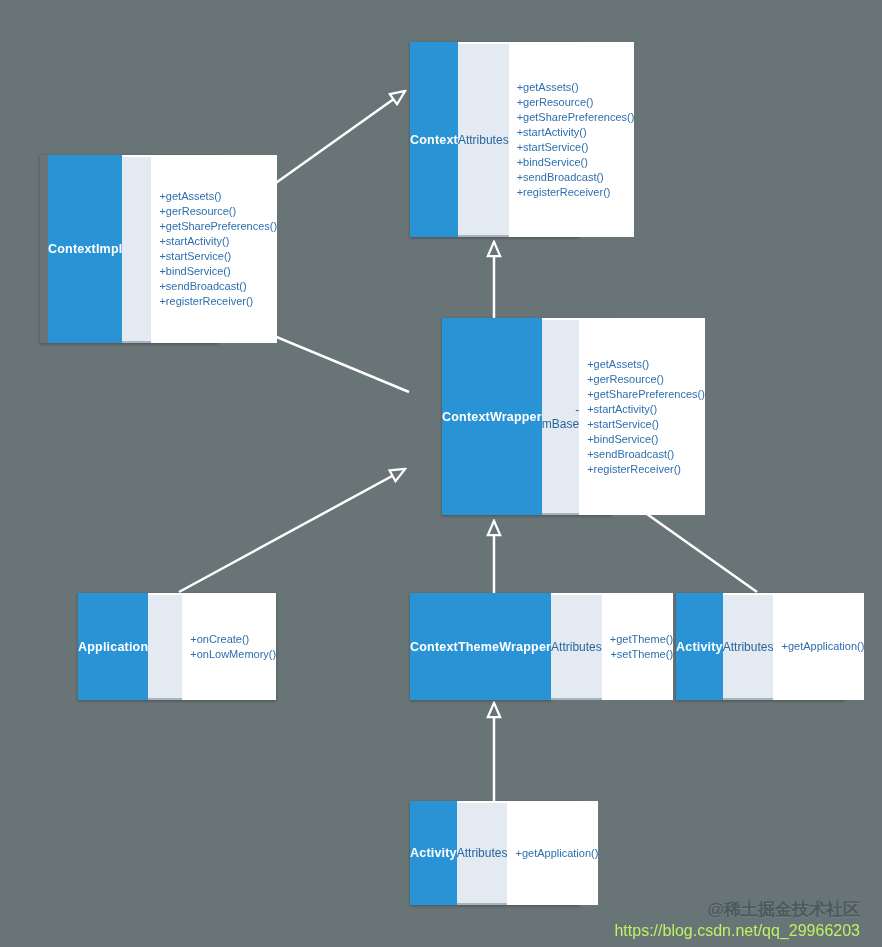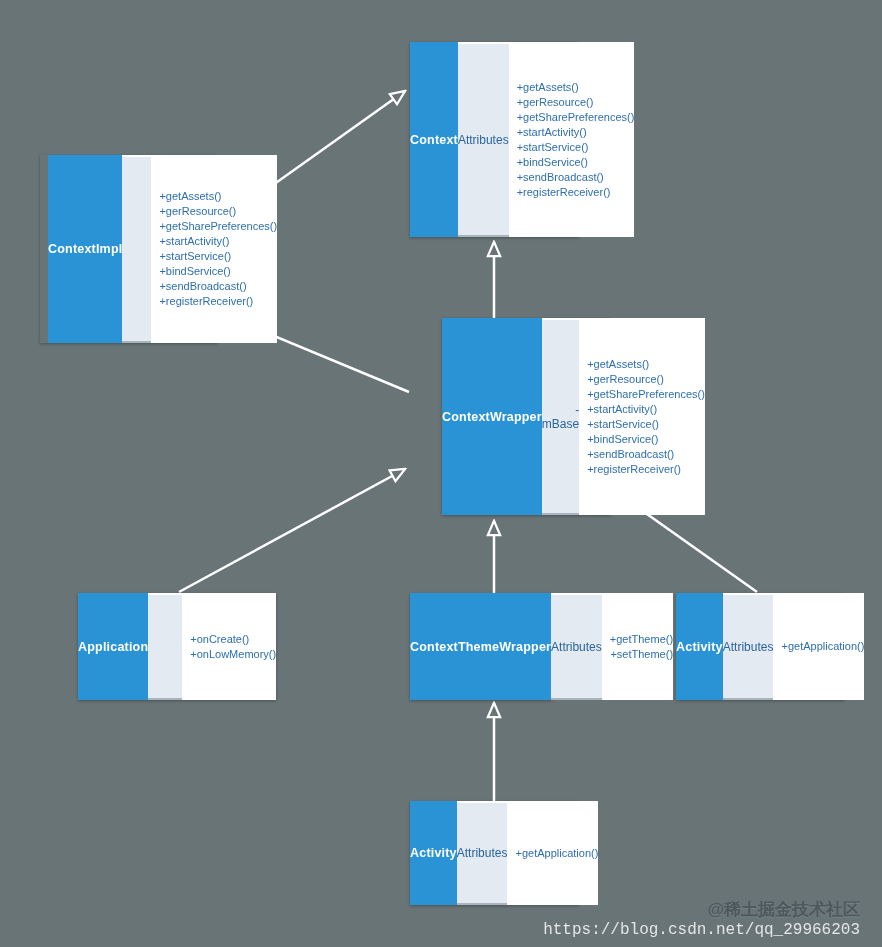--- a/index.html
+++ b/index.html
@@ -32,21 +32,21 @@
   }
   .method { line-height:15px; white-space:nowrap; }
   .watermark {
     position:absolute; right:22px; bottom:6px; text-align:right; line-height:21px;
   }
   .wm-line1 {
     font-size:17px; font-weight:bold; color:#4b585c;
     text-shadow:0 1px 0 rgba(255,255,255,0.10);
     margin-top:24px;
   }
-  .wm-line2 { font-size:16px; color:#e5e5e5;font-family:Liberation Mono, monospace; }
+  .wm-line2 { font-size:16px; color:#bef264; }
 </style>
 </head>
 <body>
 
 <div id="diagram-canvas">
 
   <svg id="connection-layer" width="882" height="947" viewBox="0 0 882 947" xmlns="http://www.w3.org/2000/svg">
     <defs>
       <marker id="mk-hollow-triangle" viewBox="0 0 18 16" refX="16" refY="8" markerWidth="18" markerHeight="16" orient="auto" markerUnits="userSpaceOnUse">
         <path d="M1.8,1.8 L16.2,8 L1.8,14.2 Z" fill="#697476" stroke="#ffffff" stroke-width="2.2" stroke-linejoin="miter"></path>

